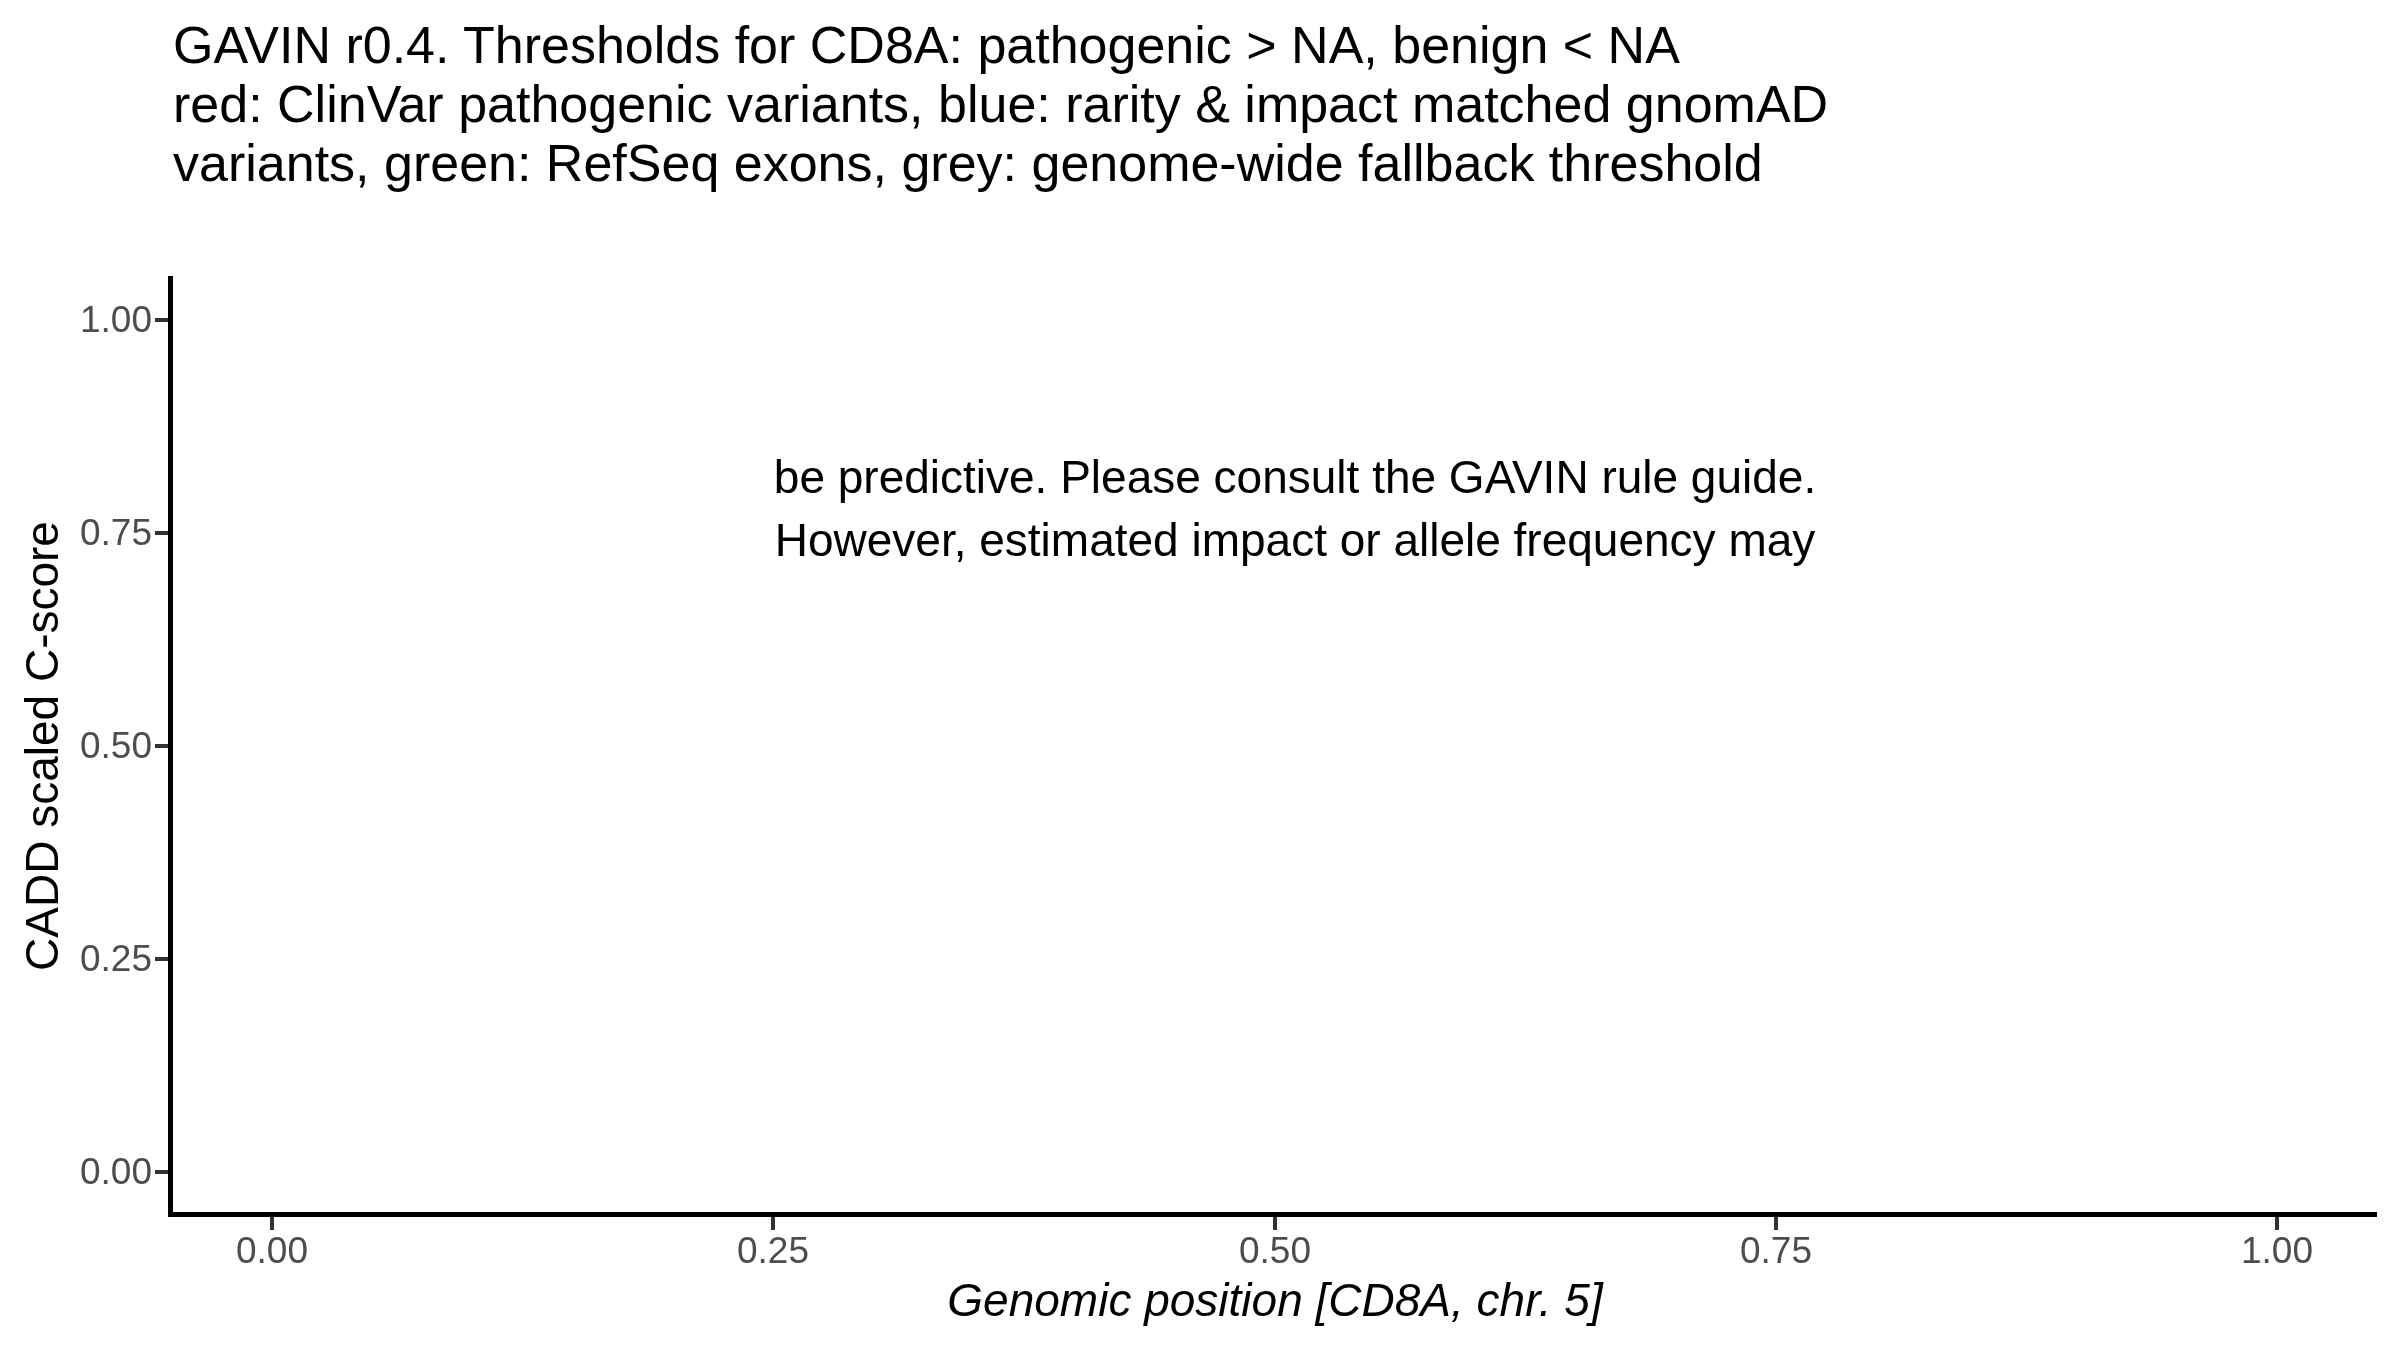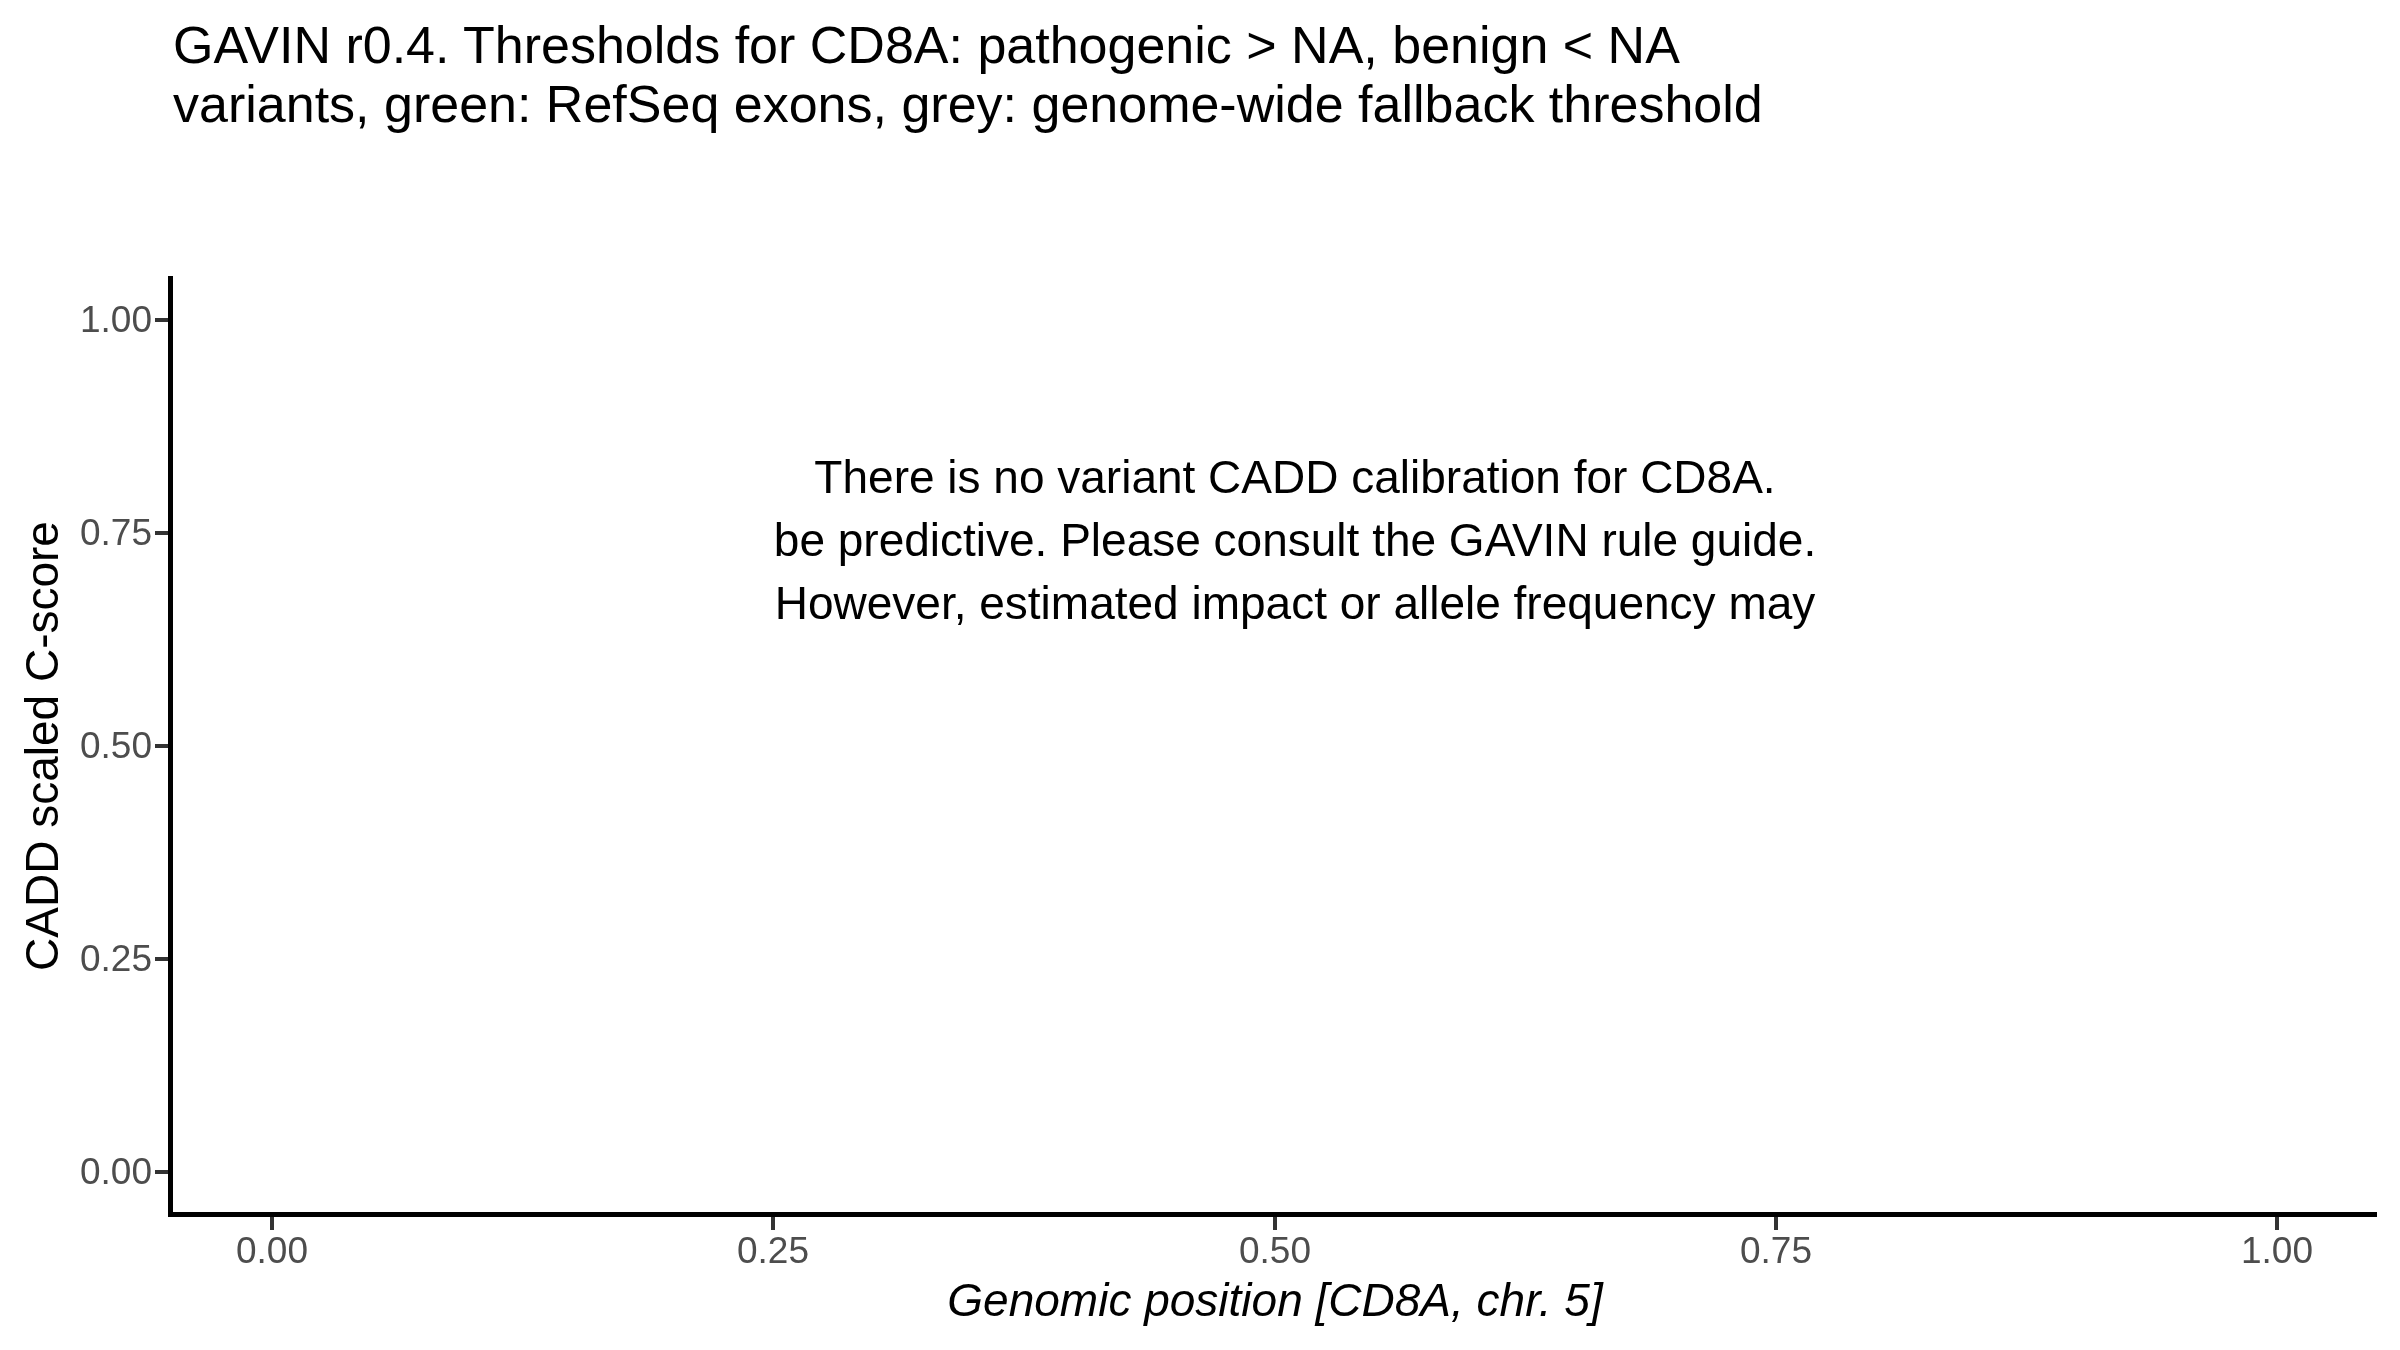--- a/index.html
+++ b/index.html
@@ -77,20 +77,21 @@
     white-space: nowrap;
   }
 </style>
 </head>
 <body>
 
 <div class="fig">
 
   <div class="plot-title">
     <div>GAVIN r0.4. Thresholds for CD8A: pathogenic &gt; NA, benign &lt; NA</div>
+    <div>red: ClinVar pathogenic variants, blue: rarity &amp; impact matched gnomAD</div>
     <div>variants, green: RefSeq exons, grey: genome-wide fallback threshold</div>
   </div>
 
   <div class="axis-line y-axis-line"></div>
   <div class="axis-line x-axis-line"></div>
 
   <div class="tick ytick" style="top:318px"></div>
   <div class="tick ytick" style="top:531px"></div>
   <div class="tick ytick" style="top:744px"></div>
   <div class="tick ytick" style="top:957px"></div>
@@ -111,18 +112,17 @@
   <div class="xtick-label" style="left:212px">0.00</div>
   <div class="xtick-label" style="left:713px">0.25</div>
   <div class="xtick-label" style="left:1215px">0.50</div>
   <div class="xtick-label" style="left:1716px">0.75</div>
   <div class="xtick-label" style="left:2217px">1.00</div>
 
   <div class="x-axis-title">Genomic position [CD8A, chr. 5]</div>
   <div class="y-axis-title">CADD scaled C-score</div>
 
   <div class="annotation">
-    <div>There is no variant CADD calibration for CD8A.</div>
     <div>be predictive. Please consult the GAVIN rule guide.</div>
     <div>However, estimated impact or allele frequency may</div>
   </div>
 
 </div>
 
 </body></html>

